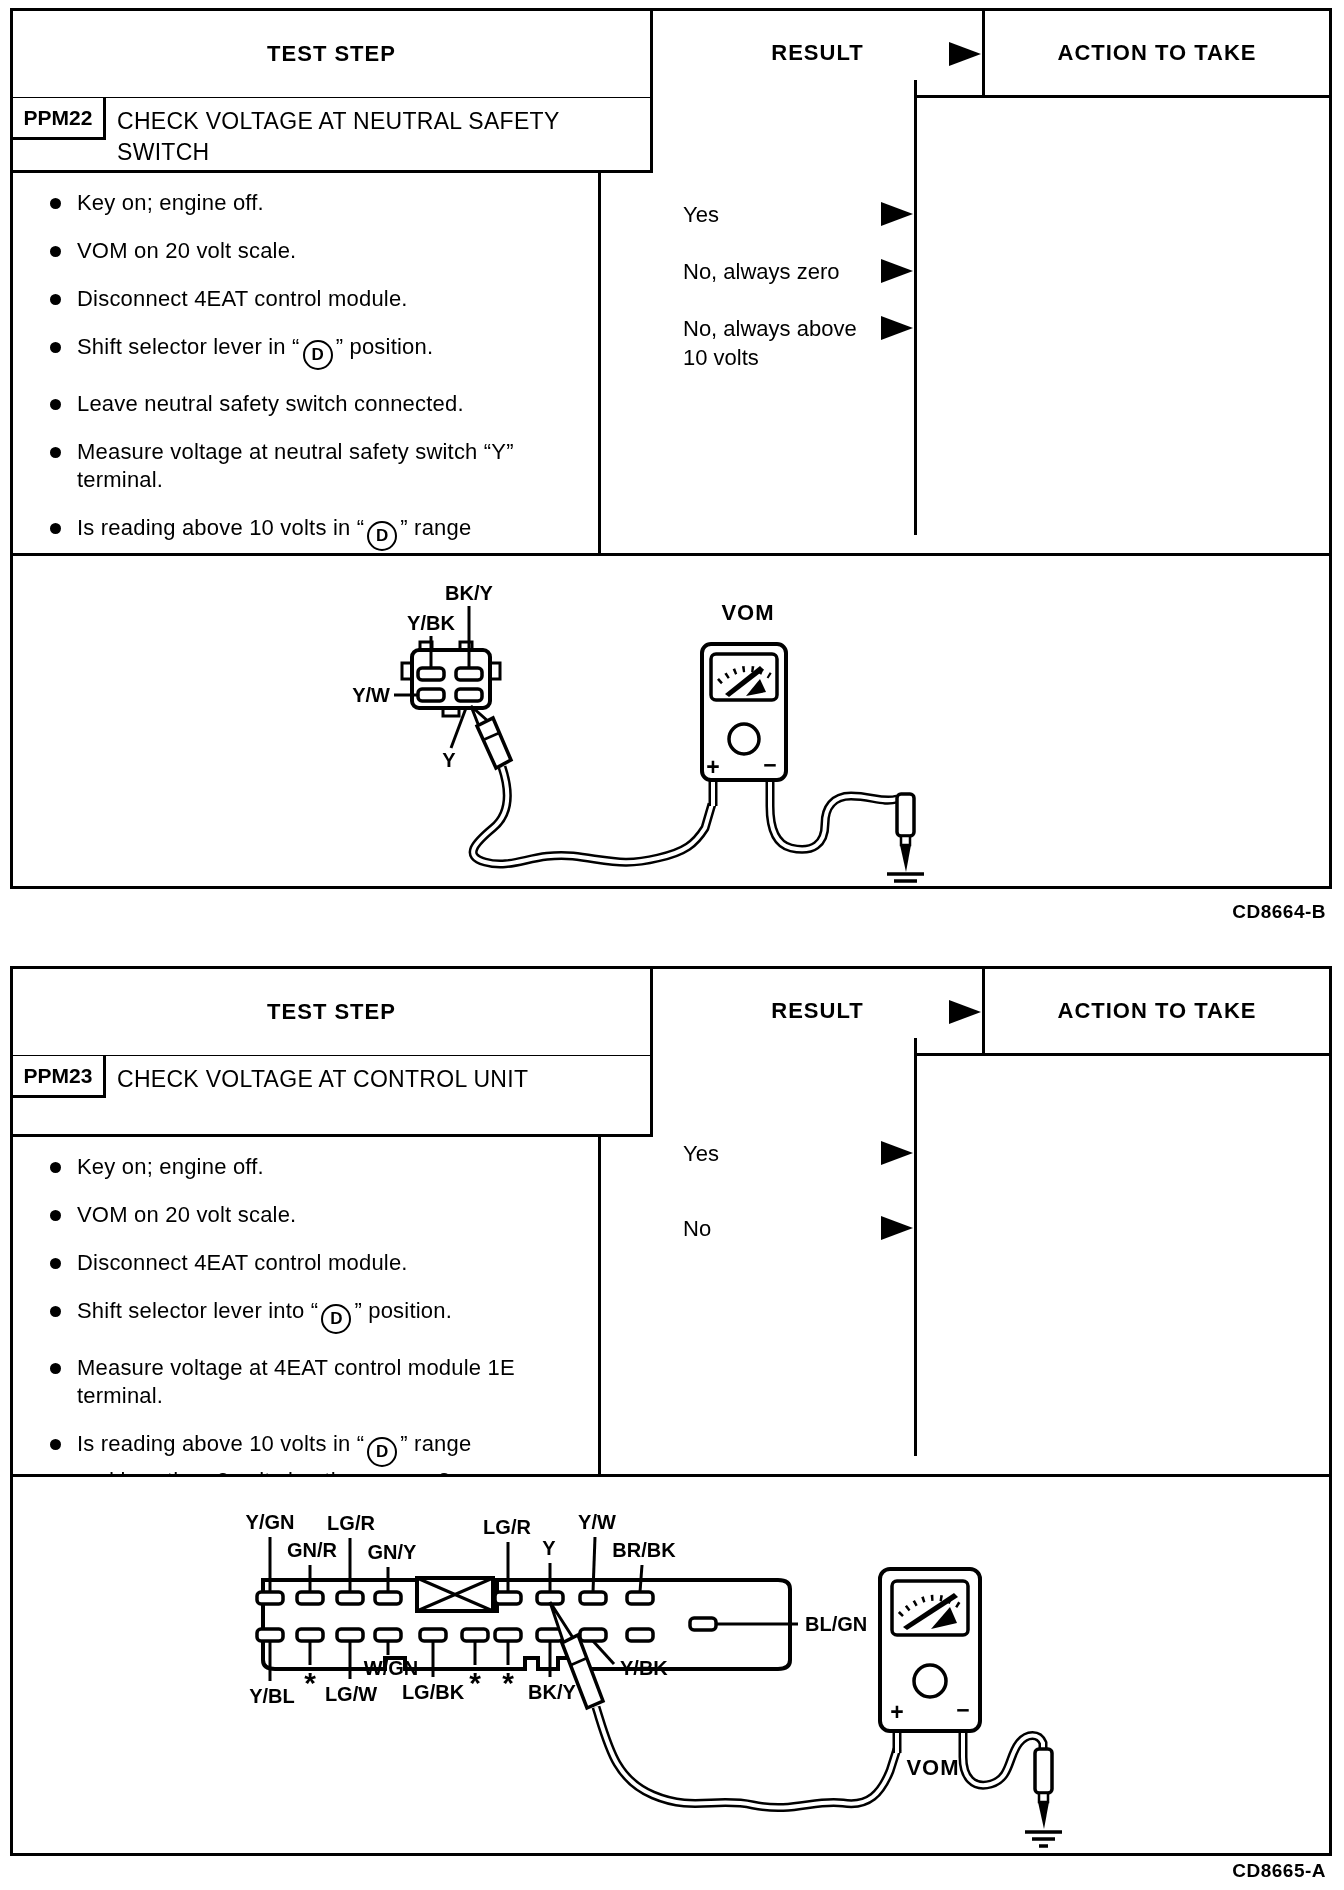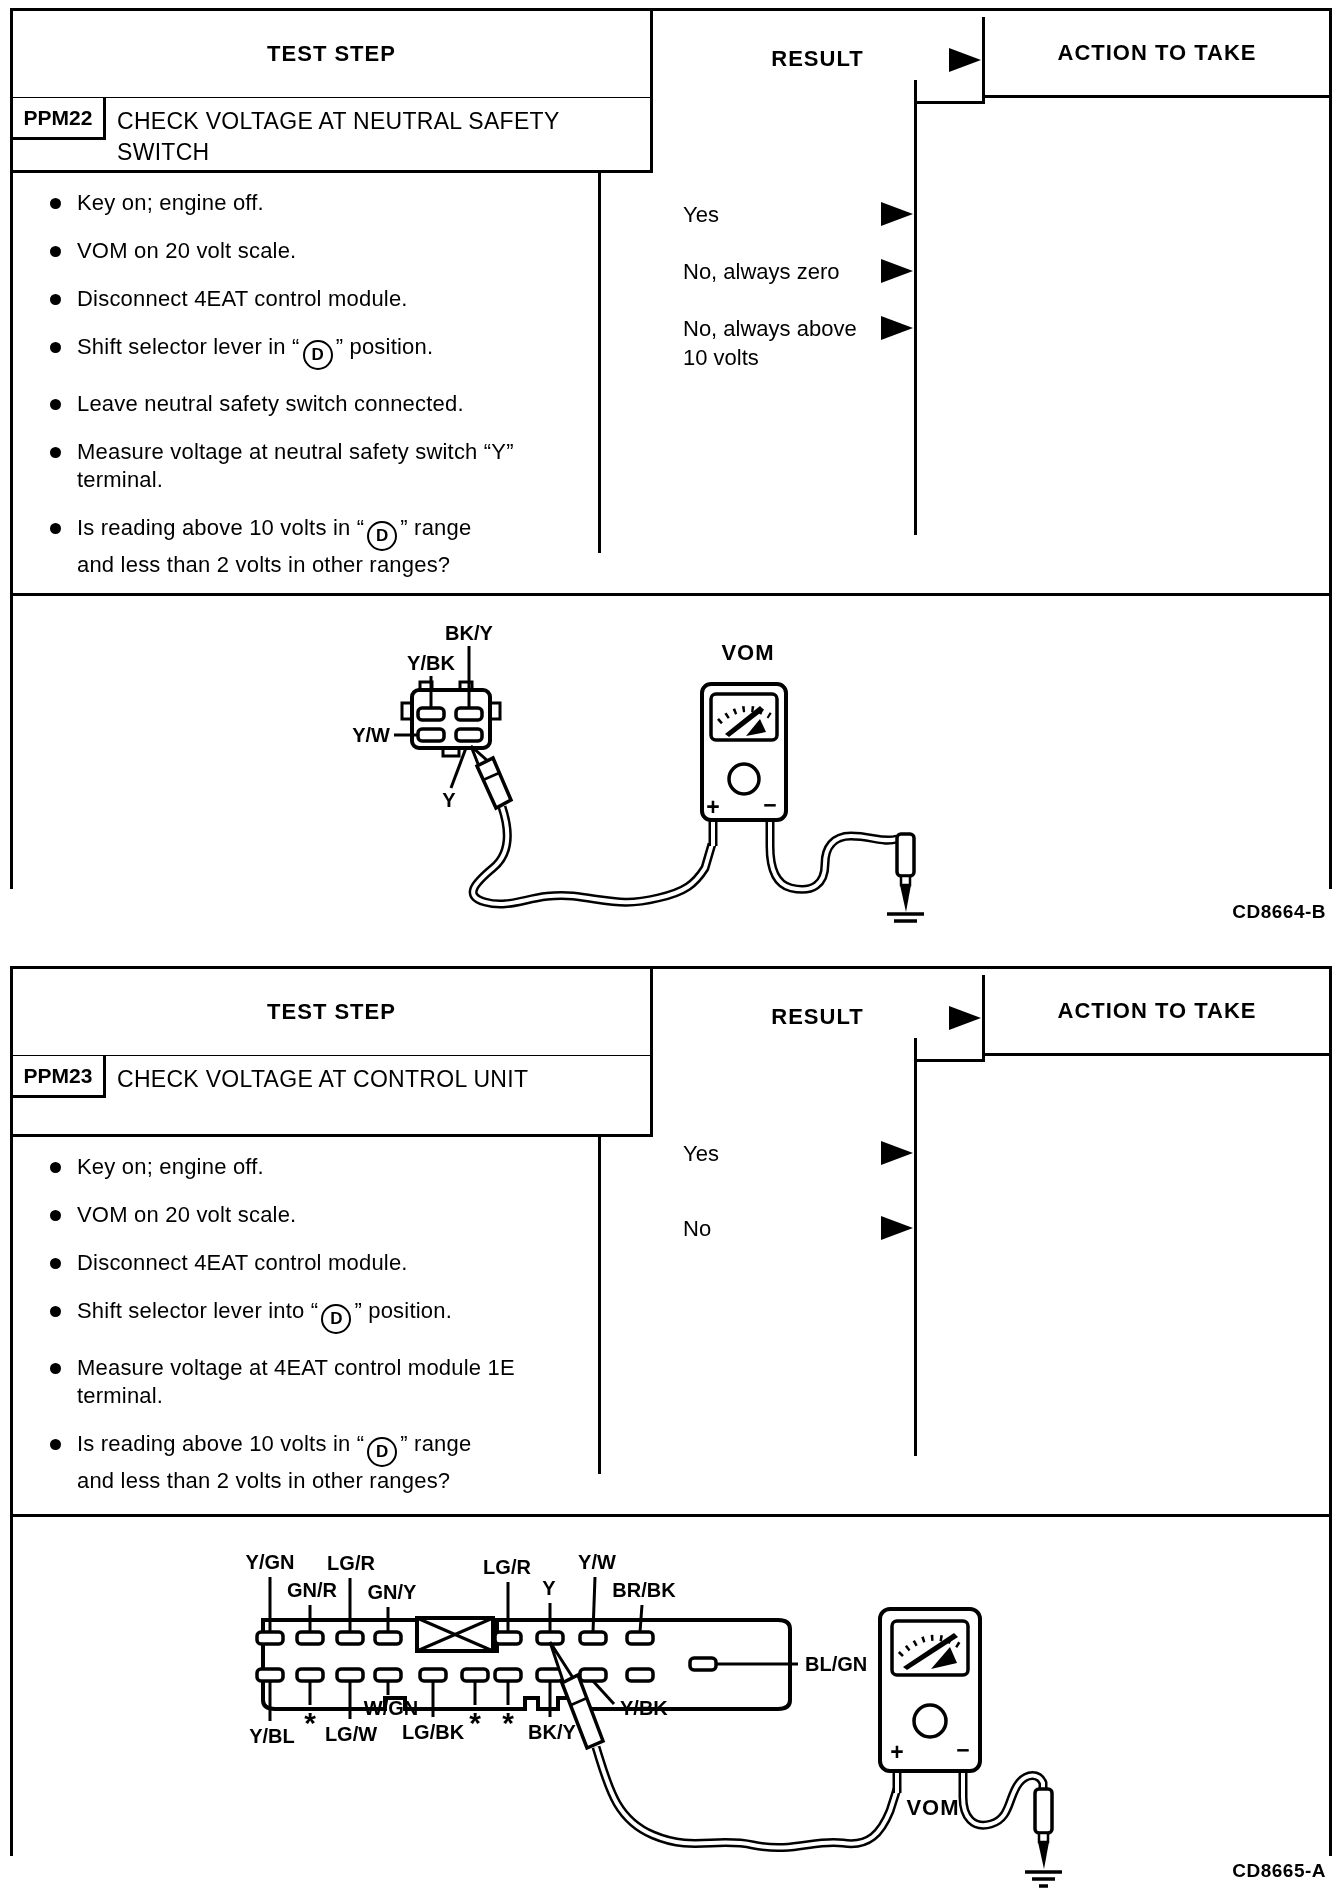--- a/index.html
+++ b/index.html
@@ -4,25 +4,25 @@
 <style>
   html,body { margin:0; padding:0; background:#e8e8e8; }
   .sheet { position:relative; width:1344px; height:1890px; background:#fff;
            font-family:"Liberation Sans", sans-serif; color:#000; overflow:hidden; }
   .tbl { position:absolute; left:10px; width:1316px; border:3px solid #000; background:#fff; box-sizing:content-box; }
   #tbl1 { top:8px;   height:875px; }
   #tbl2 { top:966px; height:884px; }
   .cell { position:absolute; box-sizing:border-box; background:#fff; }
   .br { border-right:3px solid #000; }
   .bb { border-bottom:3px solid #000; }
-  .bt { border-top:3px solid #000;margin-top:40px; }
+  .bt { border-top:3px solid #000; }
   .hdr { font-weight:bold; font-size:22px; letter-spacing:1px;
          display:flex; align-items:center; justify-content:center; }
   .h-test   { left:0;     top:0; width:640px; height:89px; }
-  .h-result { left:640px; top:6px; width:332px; height:87px; }
+  .h-result { left:640px; top:0; width:332px; height:87px; }
   .h-action { left:972px; top:0; width:344px; height:87px; }
   .title-row { left:0; top:87px; width:640px; }
   #tbl1 .title-row { height:75px; }
   #tbl2 .title-row { height:81px; }
   .ppm-box { position:absolute; left:0; top:0; width:90px; height:39px;
              border-right:3px solid #000; border-bottom:3px solid #000;
              font-weight:bold; font-size:21px; display:flex; align-items:center; justify-content:center; }
   .title-text { position:absolute; left:104px; top:8px; width:470px;
                 font-size:23px; line-height:31px; letter-spacing:0.3px; }
   .steps-cell { left:0; width:588px; }

